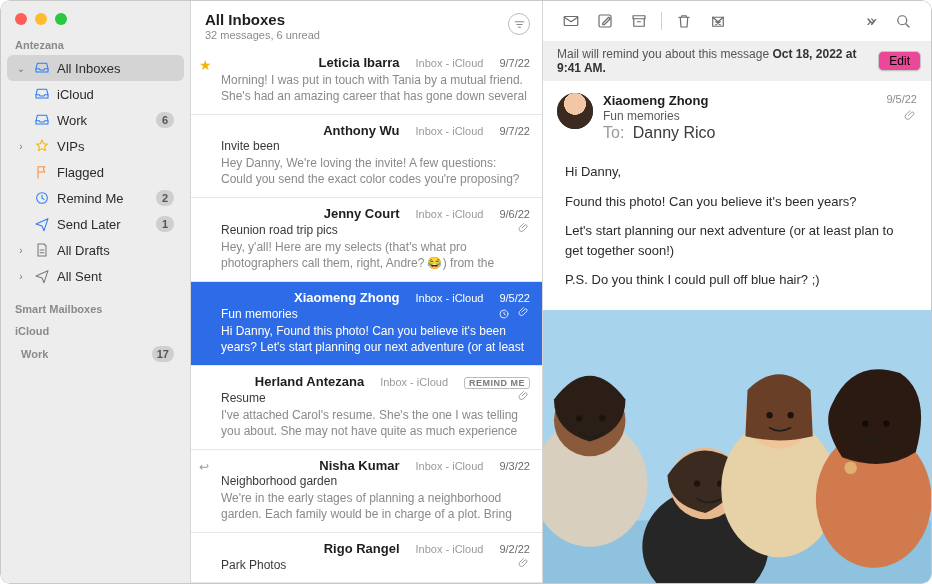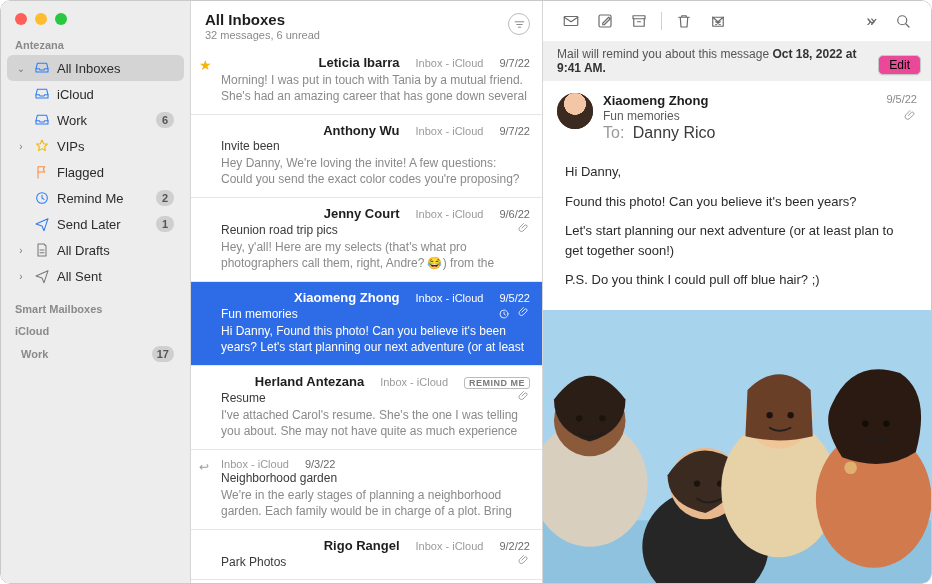--- a/index.html
+++ b/index.html
@@ -49,21 +49,21 @@
   .clock-icon { width:12px; height:12px; }
 
   
   .preview-col { flex:1; display:flex; flex-direction:column; background:#fff; }
   .toolbar { height:40px; display:flex; align-items:center; padding:0 12px; gap:2px; }
   .toolbar .tbtn { width:32px; height:26px; display:flex; align-items:center; justify-content:center; color:#6b6b6b; border-radius:5px; }
   .toolbar .tbtn svg { width:18px; height:18px; stroke:#6b6b6b; }
   .toolbar .divider { width:1px; height:18px; background:#d0d0d0; margin:0 4px; }
   .toolbar .spacer { flex:1; }
 
-  .remind-banner { background:#efefef; padding:6px 10px; display:flex; align-items:flex-end; font-size:12px; color:#555; }
+  .remind-banner { background:#efefef; padding:6px 10px; display:flex; align-items:center; font-size:12px; color:#555; }
   .remind-banner .txt { flex:1; padding:0 4px; }
   .remind-banner .b-date { font-weight:600; color:#333; }
   .edit-btn { font-size:12px; padding:2px 10px; border:1px solid #c7c7c7; background:#ec4899; border-radius:5px; box-shadow:0 1px 1px rgba(0,0,0,0.05); }
 
   .msg-header { display:flex; padding:12px 14px 8px 14px; gap:10px; }
   .avatar { width:36px; height:36px; border-radius:50%; background: radial-gradient(circle at 40% 35%, #ffd9c2 0 40%, #8b5a3c 41% 60%, #2b1e16 61% 100%); flex-shrink:0; position:relative; overflow:hidden; }
   .avatar::after{ content:""; position:absolute; inset:0; background: radial-gradient(circle at 50% 30%, #f3c6a5 0 35%, transparent 36%), linear-gradient(#3a2a20, #3a2a20); mix-blend-mode:normal; }
   .msg-header .meta { flex:1; }
   .msg-header .from { font-weight:700; font-size:13px; }
   .msg-header .subj { font-size:12px; color:#5a5a5a; margin-top:1px; }
@@ -273,20 +273,21 @@
             <span class="subject">Resume</span>
             <span class="clip"><svg width="12" height="12" viewBox="0 0 24 24">
                 <path class="stroke" style="stroke:currentColor" d="M8 12l6-6a3 3 0 014 4l-8 8a5 5 0 01-7-7l8-8"></path>
               </svg></span>
           </div>
           <div class="preview">I've attached Carol's resume. She's the one I was telling you about. She may not have quite as much experience as you're lo…</div>
         </div>
         <div class="msg">
           <span class="reply-ind">↩</span>
           <div class="row1">
+            <span class="sender">Nisha Kumar</span>
             <span class="loc">Inbox - iCloud</span>
             <span class="date">9/3/22</span>
           </div>
           <div class="row2">
             <span class="subject">Neighborhood garden</span>
           </div>
           <div class="preview">We're in the early stages of planning a neighborhood garden. Each family would be in charge of a plot. Bring your own wateri…</div>
         </div>
         <div class="msg">
           <div class="row1">

